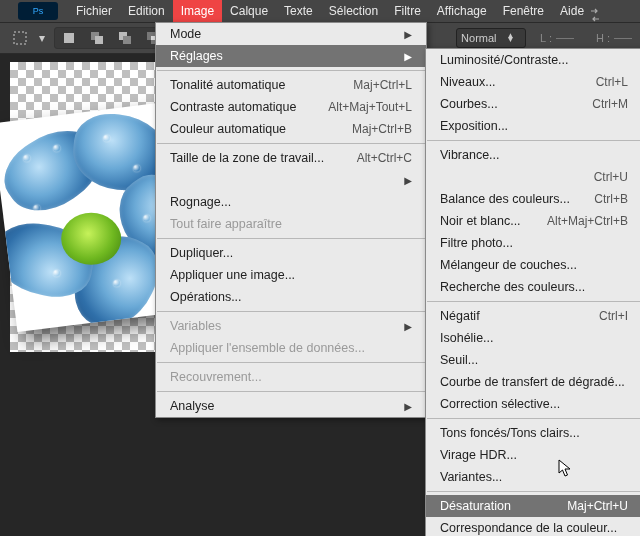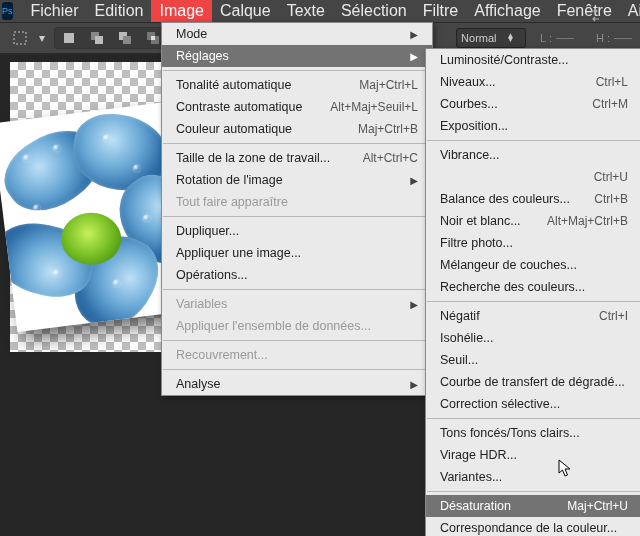--- a/index.html
+++ b/index.html
@@ -1,18 +1,18 @@
 <!DOCTYPE html>
 <html><head>
 <meta charset="utf-8">
 <style>
 html,body{margin:0;padding:0;width:640px;height:536px;overflow:hidden;font-family:"Segoe UI",Tahoma,Arial,sans-serif;font-size:12px;background:#262626;color:#ccc;-webkit-font-smoothing:antialiased}
 .menubar{height:22px;background:#454545;display:flex;align-items:center;padding:0 2px;border-bottom:1px solid #2a2a2a}
-.ps-logo{width:40px;height:18px;background:#001e36;border-radius:3px;margin:0 10px 0 0;display:flex;align-items:center;justify-content:center;color:#31a8ff;font-weight:normal;font-size:9px}
-.menu-item{padding:0 8px;height:22px;line-height:22px;cursor:default;color:#e8e8e8;font-size:16px}
+.ps-logo{width:40px;height:18px;background:#001e36;border-radius:3px;margin:0 10px 0 16px;display:flex;align-items:center;justify-content:center;color:#31a8ff;font-weight:normal;font-size:9px}
+.menu-item{padding:0 8px;height:22px;line-height:22px;cursor:default;color:#e8e8e8;font-size:12px}
 .menu-item.open{background:#ef4444;color:#fff}
 .toolbar{height:30px;background:#454545;display:flex;align-items:center;padding:0 6px;border-bottom:1px solid #2a2a2a}
 .tool-btn{width:20px;height:20px;margin:0 3px;display:flex;align-items:center;justify-content:center;color:#ccc;border:1px solid transparent}
 .tool-group{display:flex;border:1px solid #333;background:#3a3a3a;border-radius:3px;margin:0 4px}
 .tool-group .tool-btn{border:none;width:22px;height:20px}
 .dd{height:18px;background:#3a3a3a;border:1px solid #222;border-radius:3px;display:flex;align-items:center;padding:0 4px;margin:0 6px;font-size:11px;color:#ccc;position:relative}
 .dd .arrows{margin-left:10px;font-size:8px;line-height:4px;letter-spacing:-1px}
 .dd.wide{width:60px}
 .lbl{color:#8a8a8a;font-size:11px;margin-left:8px}
 .dash{width:18px;height:1px;background:#777;margin-left:4px}
@@ -23,21 +23,21 @@
 .center{position:absolute;width:60px;height:52px;border-radius:50%;background:radial-gradient(circle at 45% 40%,#c6f25a 0%,#6fb820 55%,#3a7a0f 100%);left:78px;top:118px}
 .drop{position:absolute;width:7px;height:7px;border-radius:50%;background:radial-gradient(circle at 30% 30%,rgba(255,255,255,.9),rgba(255,255,255,0) 60%);box-shadow:0 0 2px rgba(255,255,255,.6)}
 .menu-panel{position:absolute;background:#eaeaea;border:1px solid #8a8a8a;box-shadow:2px 2px 6px rgba(0,0,0,.4);font-size:12.5px;color:#222}
 .menu-panel .row{height:22px;display:flex;align-items:center;padding:0 14px;white-space:nowrap}
 .menu-panel .row .short{margin-left:auto;padding-left:24px;color:#555;font-size:12px}
 .menu-panel .row .arrow{margin-left:auto;font-size:10px;color:#444}
 .menu-panel .row.hl{background:#737373;color:#fff}
 .menu-panel .row.hl .short,.menu-panel .row.hl .arrow{color:#fff}
 .menu-panel .row.dis{color:#9a9a9a}
 .menu-panel hr{border:none;border-top:1px solid #b8b8b8;margin:3px 1px}
-#menu1{left:161px;top:22px;width:270px}
+#menu1{left:155px;top:22px;width:270px}
 #menu2{left:425px;top:48px;width:216px;padding-bottom:4px}
 .cursor{position:absolute;width:15px;height:20px;pointer-events:none;z-index:50}
 .swap-icon{position:absolute;right:38px;top:8px;width:14px;height:14px;color:#ccc}
 </style>
 </head>
 <body>
 
 <div class="menubar">
   <div class="ps-logo">
       <span>Ps</span>
@@ -133,34 +133,36 @@
       <span>Réglages</span>
       <span class="arrow">▶</span>
     </div>
     <hr>
     <div class="row">
       <span>Tonalité automatique</span>
       <span class="short">Maj+Ctrl+L</span>
     </div>
     <div class="row">
       <span>Contraste automatique</span>
-      <span class="short">Alt+Maj+Seuil+L</span>
+      <span class="short">Alt+Maj+Tout+L</span>
     </div>
     <div class="row">
       <span>Couleur automatique</span>
       <span class="short">Maj+Ctrl+B</span>
     </div>
     <hr>
     <div class="row">
       <span>Taille de la zone de travail...</span>
       <span class="short">Alt+Ctrl+C</span>
     </div>
     <div class="row">
-      <span>Rotation de l'image</span>
-      <span class="arrow">▶</span>
+      <span class="arrow">▶</span>
+    </div>
+    <div class="row">
+      <span>Rognage...</span>
     </div>
     <div class="row dis">
       <span>Tout faire apparaître</span>
     </div>
     <hr>
     <div class="row">
       <span>Dupliquer...</span>
     </div>
     <div class="row">
       <span>Appliquer une image...</span>

